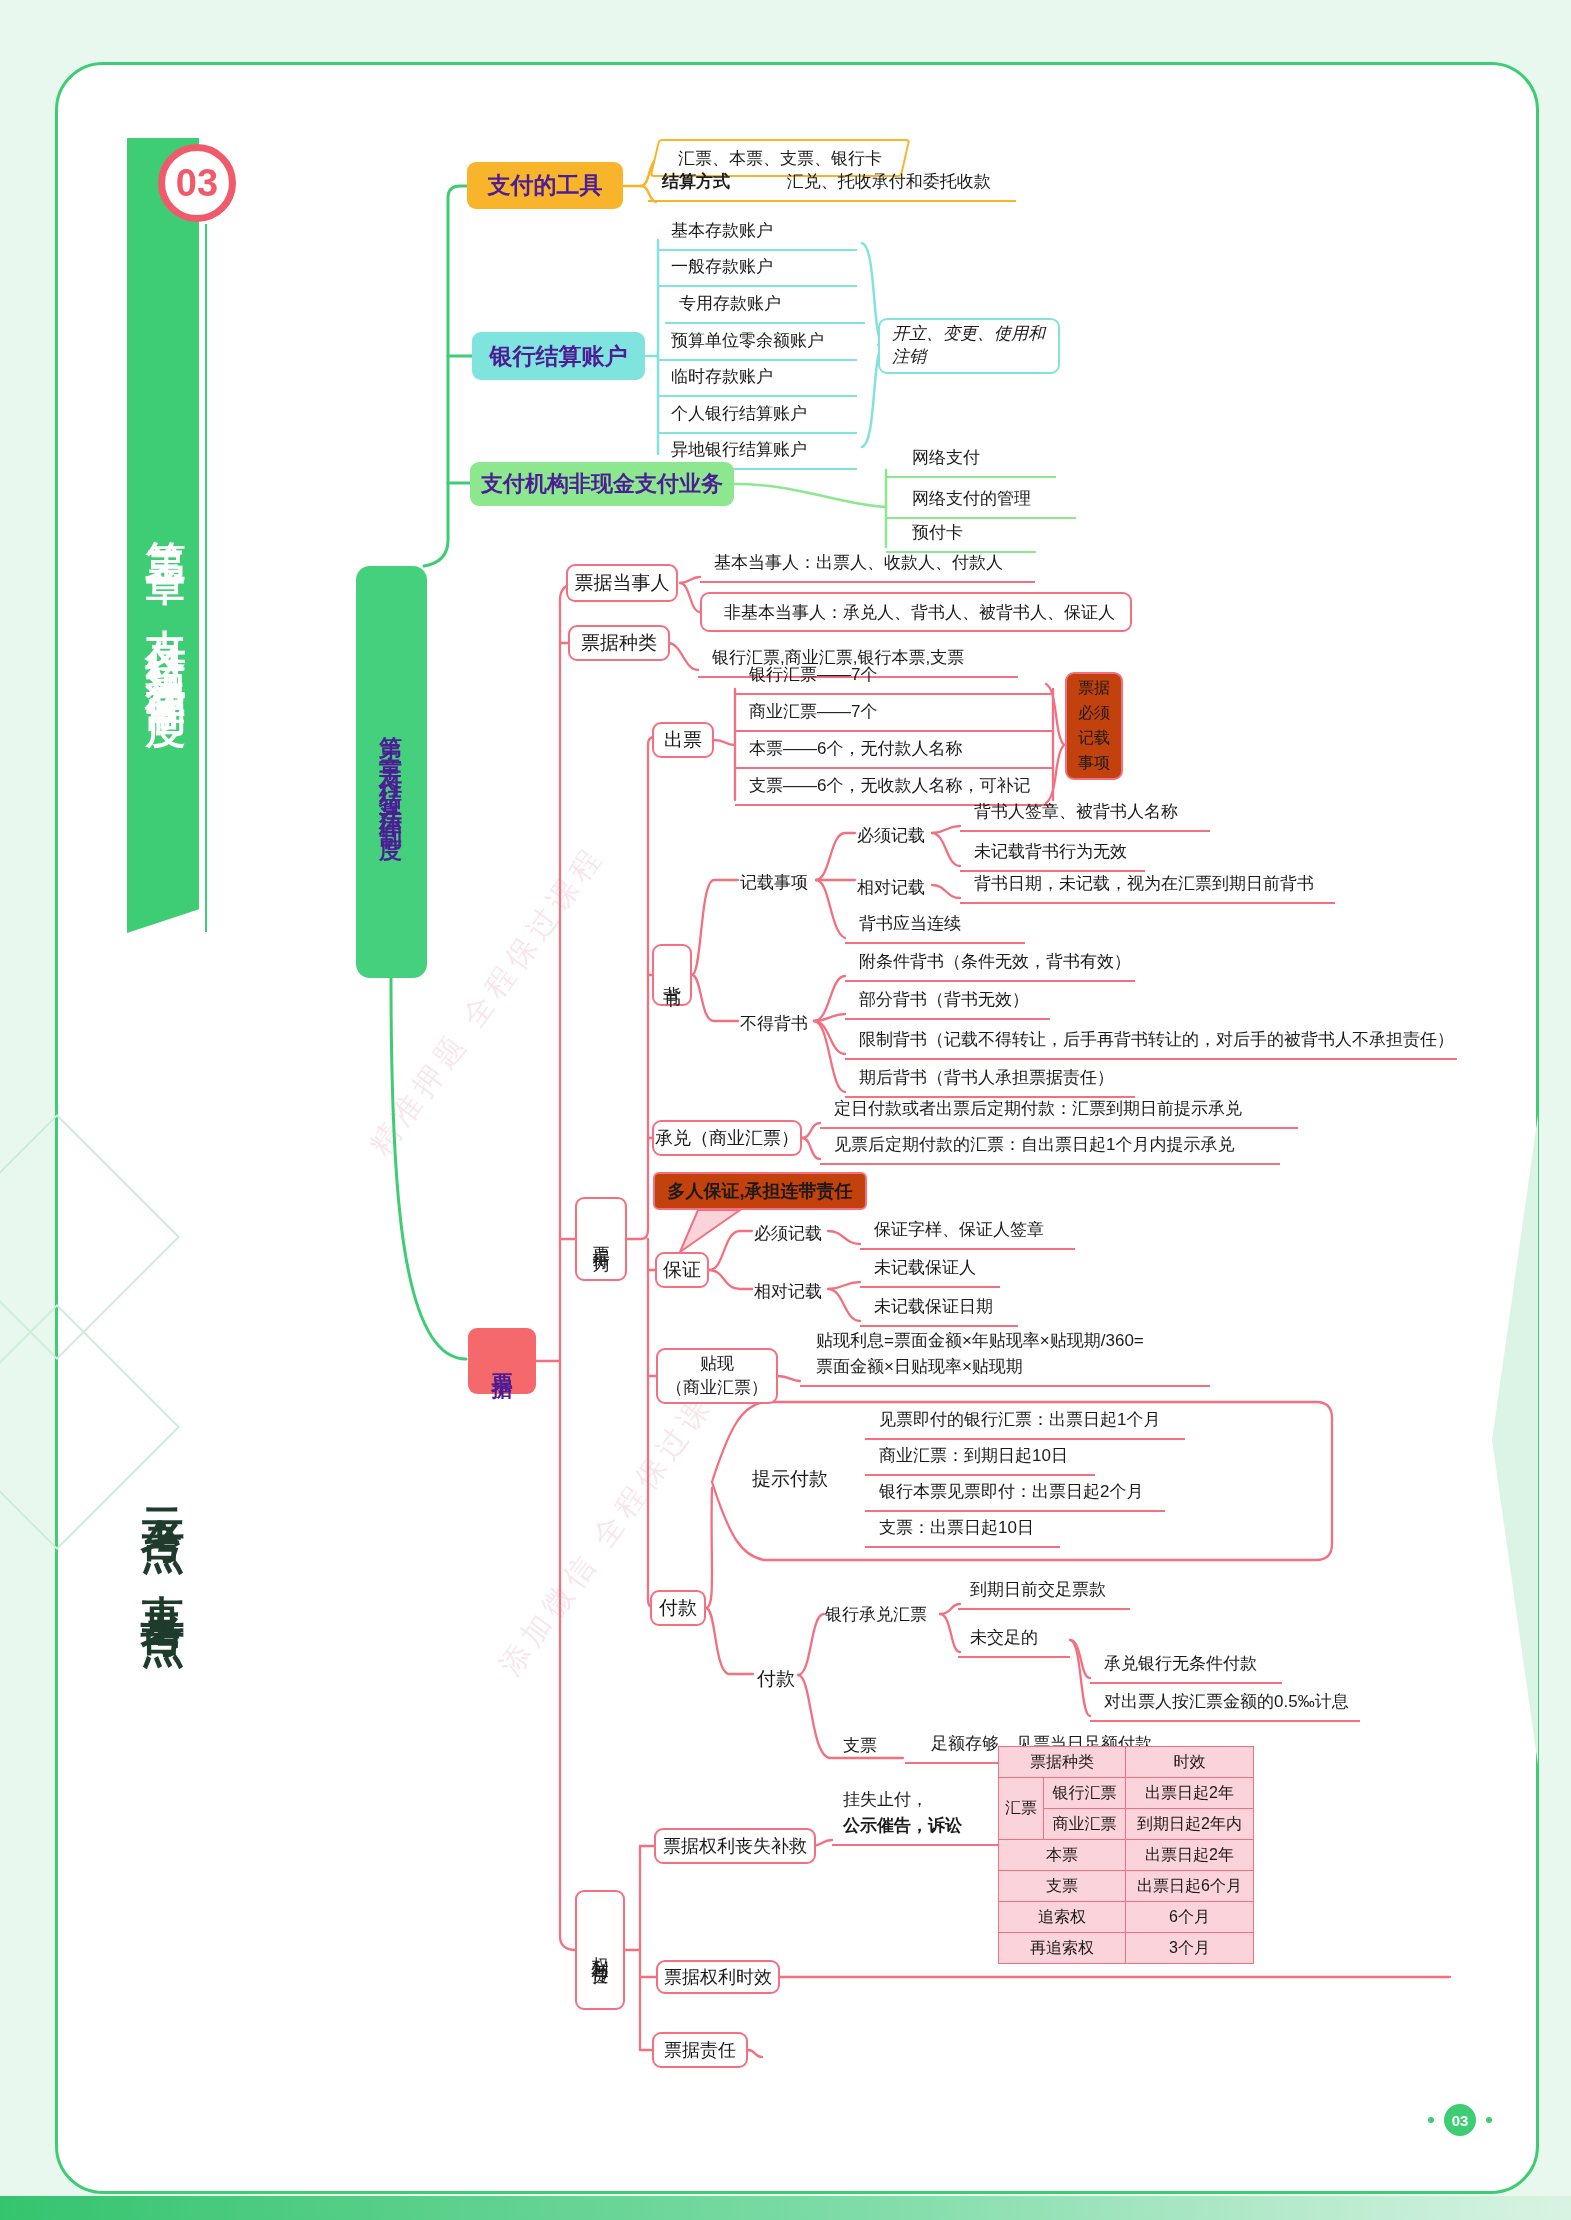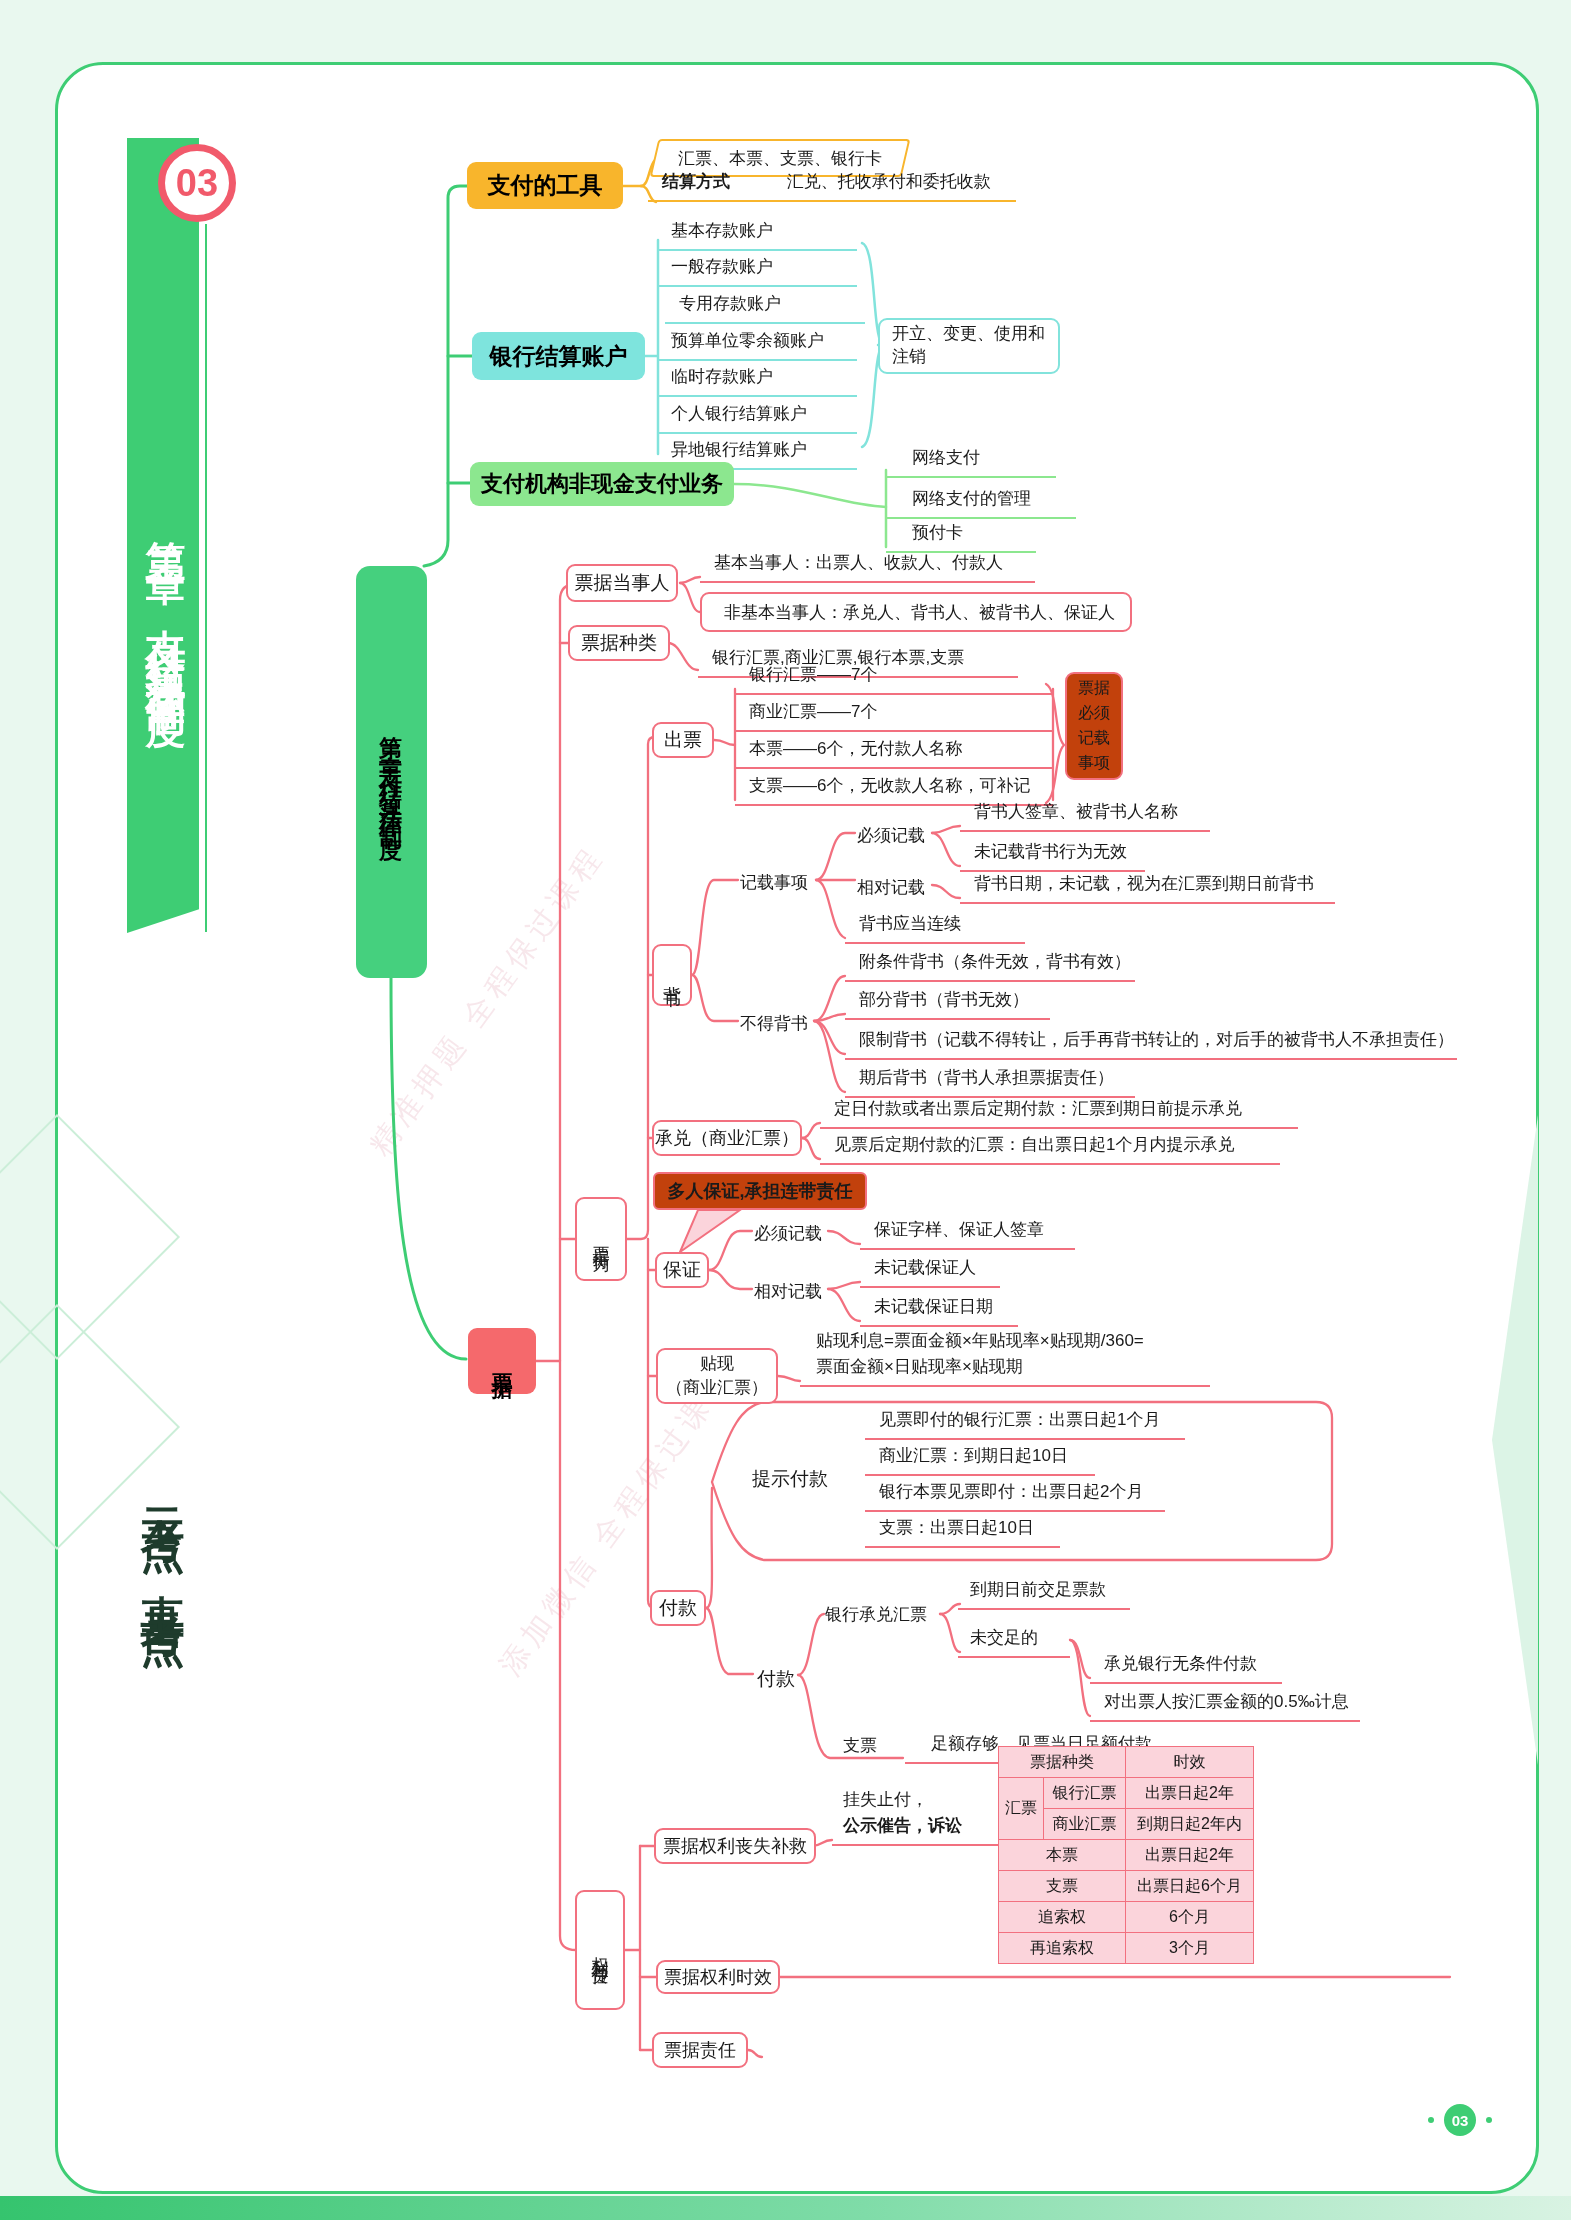--- a/index.html
+++ b/index.html
@@ -18,21 +18,21 @@
   .badge{position:absolute;left:158px;top:144px;width:64px;height:64px;background:#fff;border:7px solid #F15A6B;
          border-radius:50%;color:#F15A6B;font-size:38px;font-weight:bold;display:flex;align-items:center;justify-content:center;z-index:5;}
   .vt{writing-mode:vertical-rl;text-orientation:upright;}
   .ribbon-title{position:absolute;left:134px;top:272px;height:650px;width:60px;color:#fff;font-size:40px;font-weight:bold;
          letter-spacing:11px;z-index:5;display:flex;justify-content:center;}
   .slogan{position:absolute;left:132px;top:1310px;height:450px;width:60px;color:#1E3B2C;font-size:44px;font-weight:bold;
          font-family:"Liberation Serif",serif;letter-spacing:9px;z-index:4;display:flex;justify-content:center;}
   
   .nb{position:absolute;box-sizing:border-box;border-radius:9px;display:flex;align-items:center;justify-content:center;
       font-size:19px;color:#1a1a1a;background:#fff;border:2px solid #F2707F;white-space:nowrap;z-index:5;}
-  .big{border:none;color:#000000;font-weight:bold;font-size:23px;}
+  .big{border:none;color:#4c1d95;font-weight:bold;font-size:23px;}
   .lb{position:absolute;font-size:17px;color:#1a1a1a;white-space:nowrap;z-index:5;}
   .lf{position:absolute;font-size:17px;color:#1a1a1a;white-space:nowrap;z-index:5;
       padding:0 0 7px 14px;border-bottom:2.5px solid #F2707F;box-sizing:border-box;}
   .lf.teal{border-color:#82E3DC;} .lf.grn{border-color:#8CE78F;} .lf.org{border-color:#F8B52C;}
   .skewbox{position:absolute;border:2px solid #F8B52C;border-radius:4px;background:#fff;transform:skewX(-13deg);
       display:flex;align-items:center;justify-content:center;z-index:5;box-sizing:border-box;}
   .skewbox>span{transform:skewX(13deg);font-size:17px;color:#1a1a1a;white-space:nowrap;}
   .pinkfill{background:#c2410c;}
   .tb{position:absolute;border-collapse:collapse;z-index:5;}
   .tb td{border:1.8px solid #F2707F;background:#FBD4DB;font-size:16px;color:#1a1a1a;text-align:center;
@@ -155,21 +155,21 @@
   </div>
 
   <div class="nb big" style="left:472px;top:332px;width:173px;height:48px;background:#7EE4DD;">银行结算账户</div>
   <div class="lf teal" style="left:657px;top:219px;width:200px;">基本存款账户</div>
   <div class="lf teal" style="left:657px;top:255px;width:200px;">一般存款账户</div>
   <div class="lf teal" style="left:657px;top:292px;width:200px;margin-left:8px;">专用存款账户</div>
   <div class="lf teal" style="left:657px;top:329px;width:200px;">预算单位零余额账户</div>
   <div class="lf teal" style="left:657px;top:365px;width:200px;">临时存款账户</div>
   <div class="lf teal" style="left:657px;top:402px;width:200px;">个人银行结算账户</div>
   <div class="lf teal" style="left:657px;top:438px;width:200px;">异地银行结算账户</div>
-  <div class="nb" style="left:878px;top:318px;width:182px;height:56px;border-color:#82E3DC;font-size:17px;justify-content:flex-start;padding-left:12px;white-space:normal;line-height:1.35;">开立、变更、使用和注销</div>
+  <div class="nb" style="left:878px;top:318px;width:182px;height:56px;border-color:#82E3DC;font-size:17px;justify-content:flex-start;padding-left:12px;white-space:normal;line-height:1.35;font-style:italic;">开立、变更、使用和注销</div>
 
   <div class="nb big" style="left:470px;top:462px;width:264px;height:44px;background:#8CE78F;font-size:22px;">支付机构非现金支付业务</div>
   <div class="lf grn" style="left:886px;top:446px;width:170px;padding-left:26px;">网络支付</div>
   <div class="lf grn" style="left:886px;top:487px;width:190px;padding-left:26px;">网络支付的管理</div>
   <div class="lf grn" style="left:886px;top:521px;width:150px;padding-left:26px;">预付卡</div>
 
   <div class="nb big vt" style="left:356px;top:566px;width:71px;height:412px;background:#45D07E;font-size:23px;letter-spacing:10px;border-radius:14px;">第三章支付结算法律制度</div>
   <div class="nb big vt" style="left:468px;top:1328px;width:68px;height:66px;background:#F5696C;font-size:21px;letter-spacing:4px;">票据</div>
 
   <div class="nb" style="left:566px;top:564px;width:112px;height:38px;">票据当事人</div>

